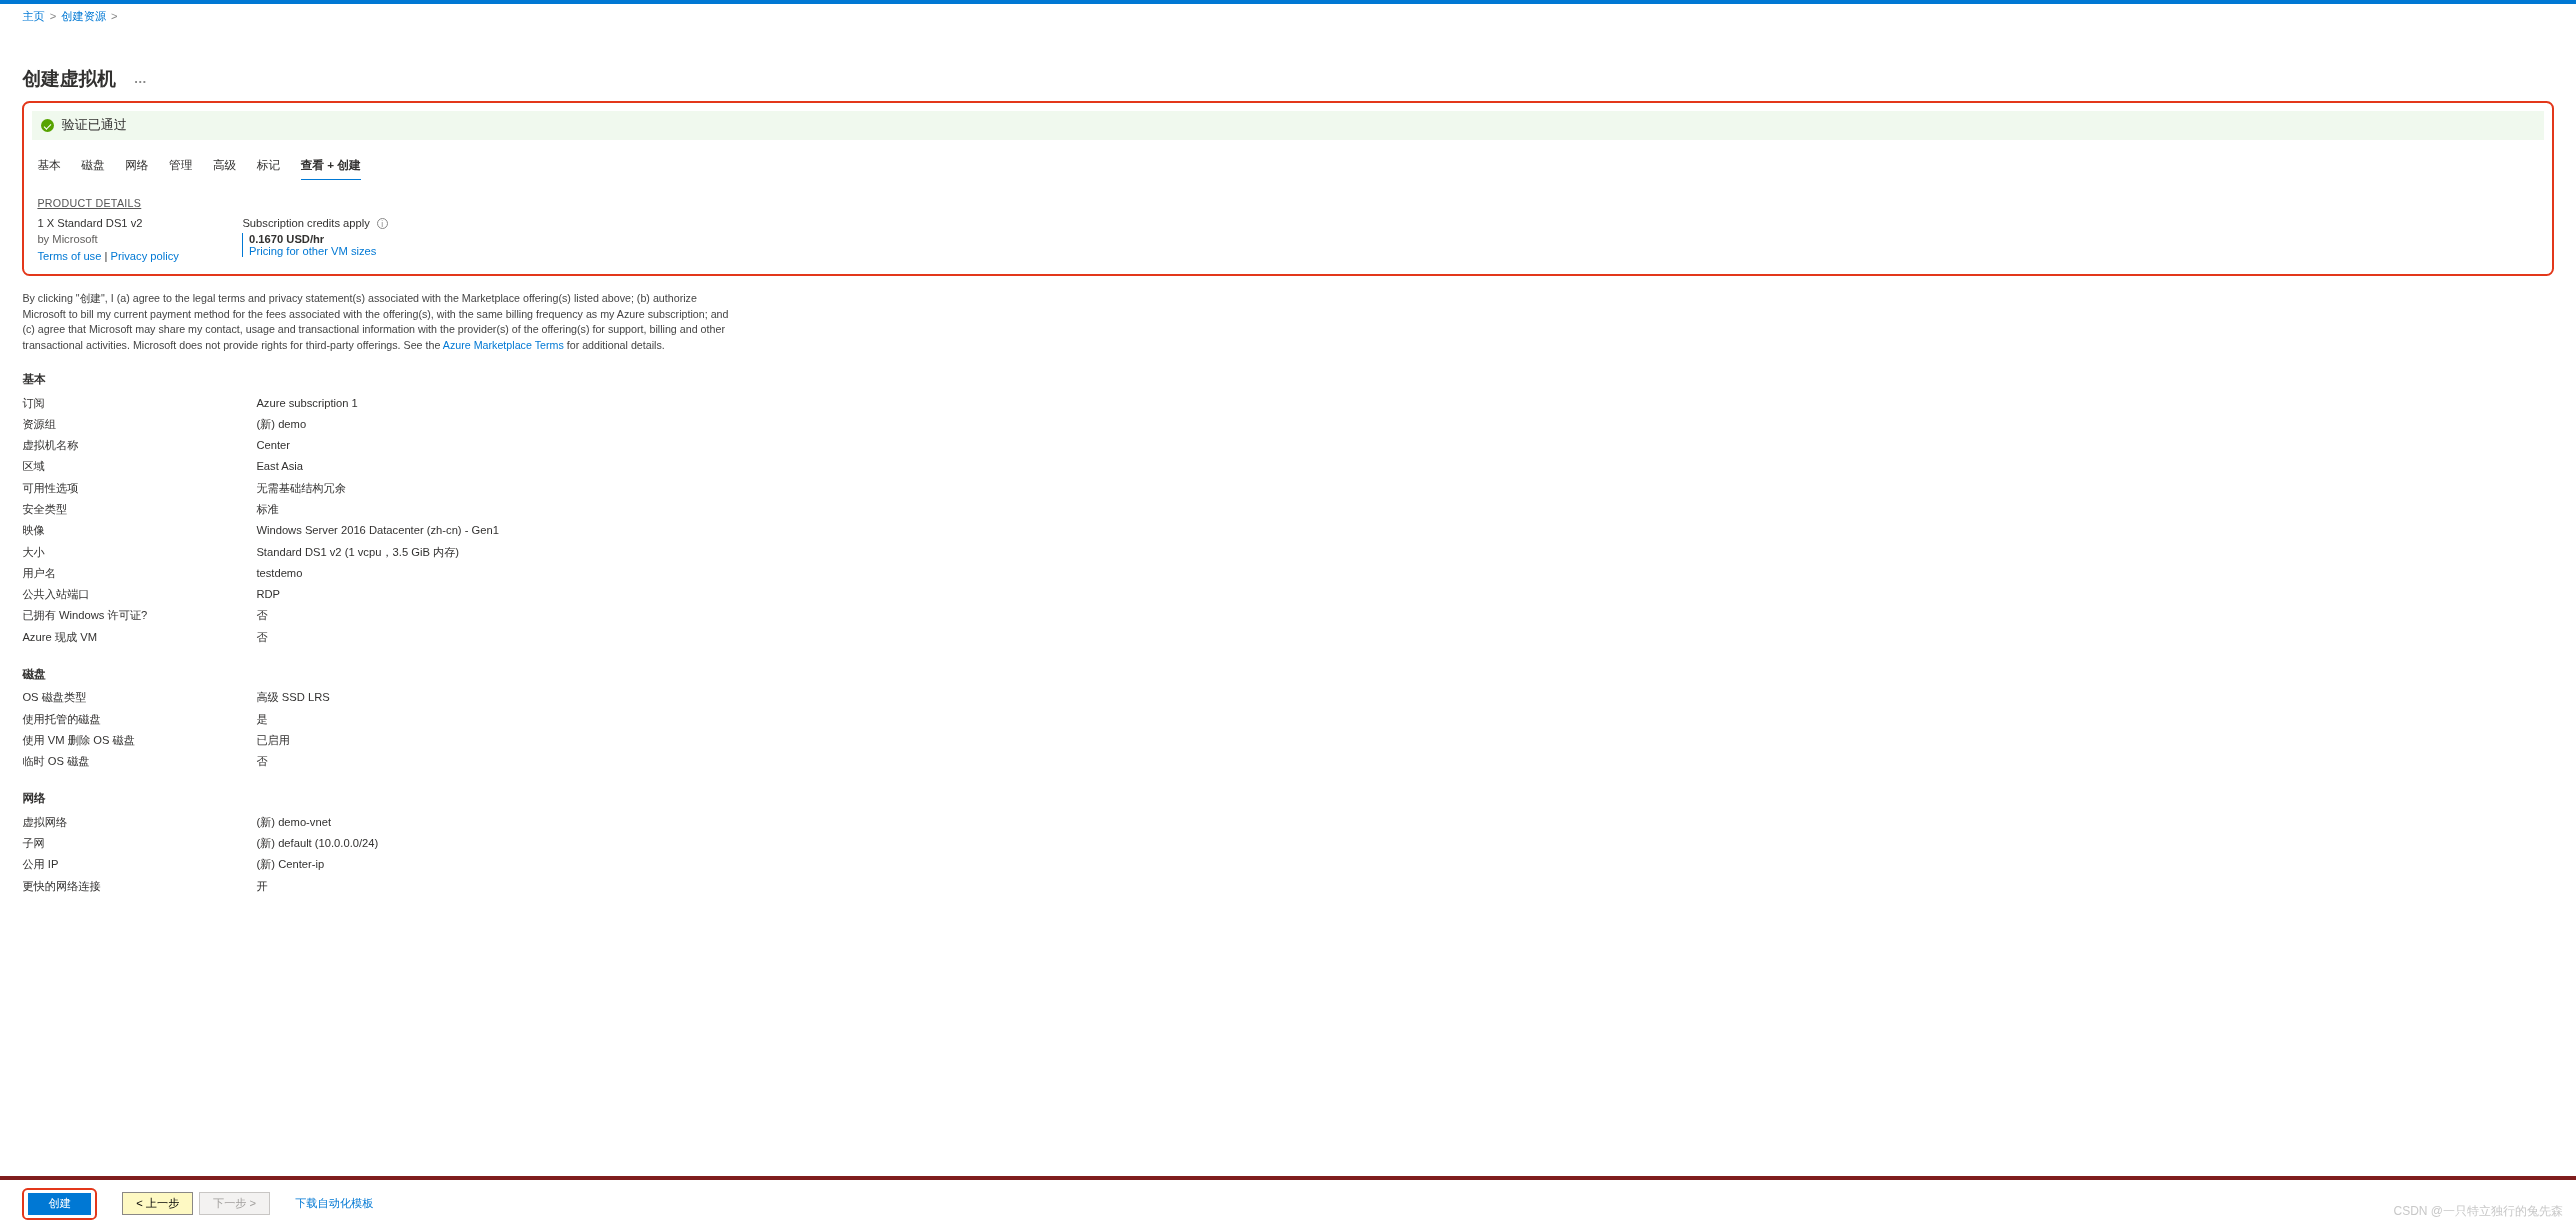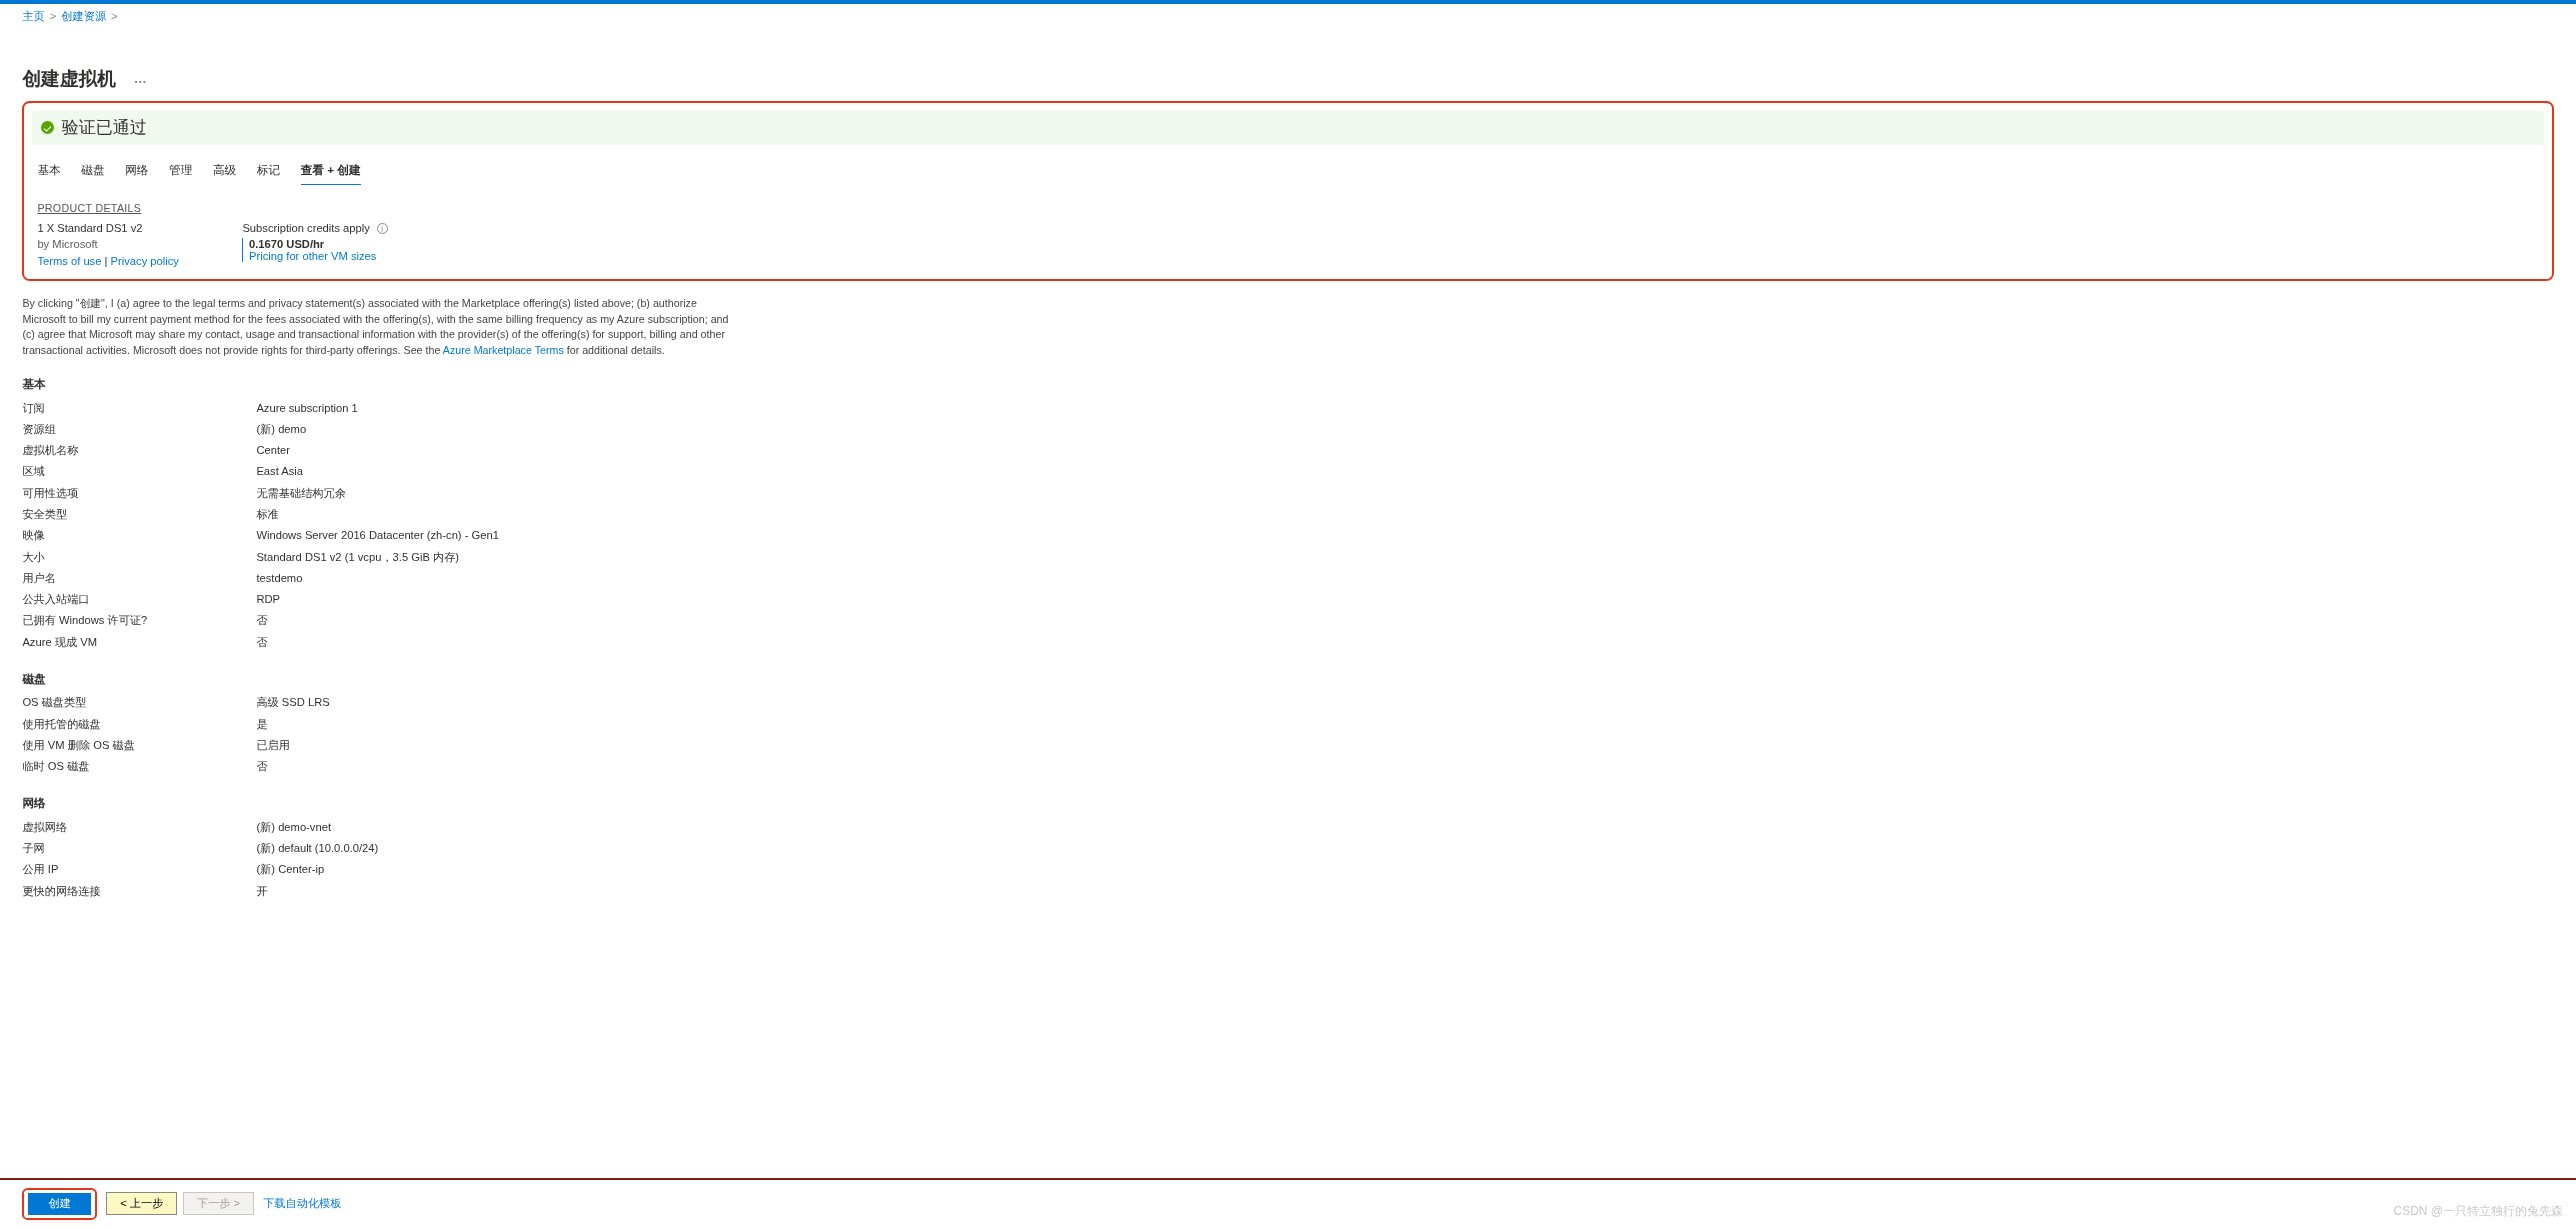--- a/index.html
+++ b/index.html
@@ -38,21 +38,21 @@
     padding: 7.5px 0 9.3px;
     margin-bottom: 15px;
   }
   .validation-banner {
     background: #f0f9ee;
     padding: 5.6px 9.3px;
     display: flex;
     align-items: center;
     gap: 7.5px;
     margin: 0 7.5px 11.2px;
-    font-size: 17px;
+    font-size: 13px;
   }
   .v-icon {
     width: 13px; height: 13px;
     background: #57a300;
     border-radius: 50%;
     position: relative;
     flex-shrink: 0;
   }
   .v-icon::after {
     content: "";
@@ -159,25 +159,25 @@
     line-height: 1.9;
   }
   .kv .k { width: 234px; color: #323130; }
   .kv .v { color: #323130; }
   .grp-head { font-weight:600; margin-top: 18.7px; font-size:11.7px; }
 
   .footer {
     position: fixed;
     left: 0; right: 0; bottom: 0;
     background: #fff;
-    border-top: 2px solid #7f1d1d;
+    border-top: 4px solid #7f1d1d;
     padding: 7.5px 22.4px 9.3px;
     display: flex;
     align-items: center;
-    gap: 9px;
+    gap: 25px;
   }
   .red-small-outline {
     border: 2.3px solid #e3371a;
     border-radius: 5.6px;
     padding: 2.8px 3.7px;
     display: inline-flex;
   }
   .btn-primary {
     background: #0078d4;
     color: #fff;

